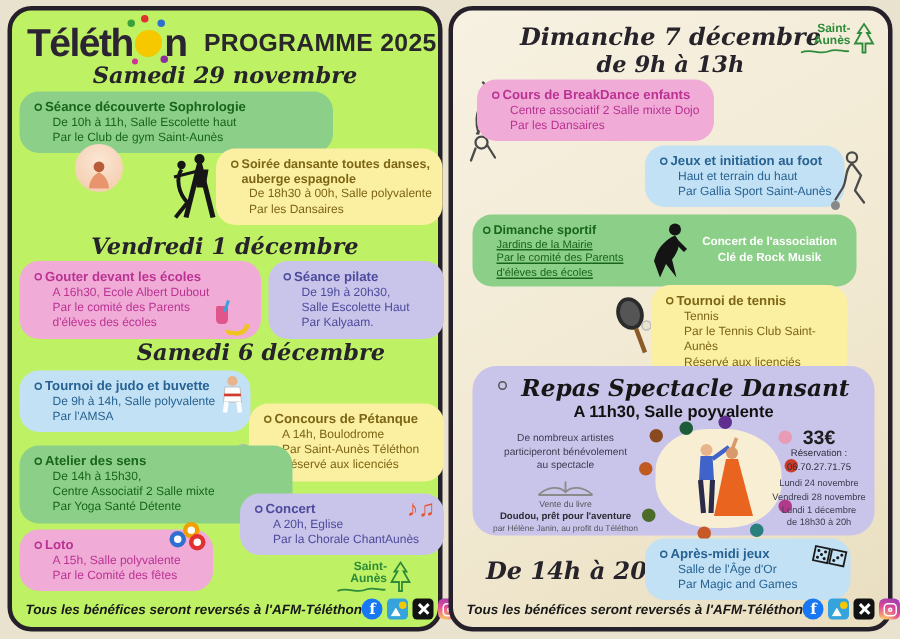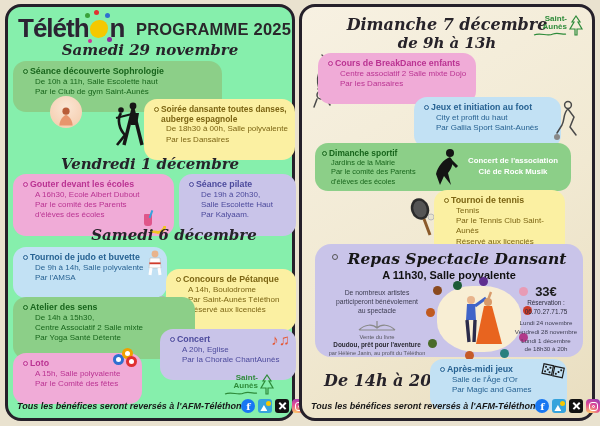--- a/index.html
+++ b/index.html
@@ -3,21 +3,21 @@
 <meta charset="utf-8">
 <style>
   html,body{margin:0;padding:0;}
   body{
     width:600px;height:426px;position:relative;overflow:hidden;
     background:#e9e2cf;
     font-family:"Liberation Sans", sans-serif;
     -webkit-font-smoothing:antialiased;
   }
   .panel{position:absolute;border:3px solid #25202a;border-radius:16px;box-sizing:border-box;}
-  #left-panel{left:5px;top:4px;width:290px;height:417px;background:#86efac;}
+  #left-panel{left:5px;top:4px;width:290px;height:417px;background:#bef264;}
   #right-panel{left:299px;top:4px;width:296px;height:417px;background:linear-gradient(150deg,#f7f1e2 0%,#f1e9d2 55%,#e9dec0 100%);}
 
   
   #telethon-logo{position:absolute;left:10px;top:6px;font-size:26px;font-weight:bold;color:#2c2433;letter-spacing:-1px;white-space:nowrap;}
   .blob-wrap{display:inline-block;position:relative;width:19px;height:19px;vertical-align:-2px;margin:0 1px;}
   .blob{position:absolute;left:0;top:0;width:18px;height:18px;background:#f5c800;border-radius:52% 46% 55% 48%;}
   .confetti{position:absolute;border-radius:50%;}
   .c1{width:5px;height:5px;background:#3aa13a;left:-5px;top:-7px;}
   .c2{width:5px;height:5px;background:#e03030;left:4px;top:-10px;}
   .c3{width:5px;height:5px;background:#2f6fd0;left:15px;top:-7px;}
@@ -29,21 +29,21 @@
   
   .day-head{position:absolute;left:0;right:0;text-align:center;font-family:"DejaVu Serif", serif;font-weight:bold;font-style:italic;color:#27232a;}
   #day1{top:34px;font-size:15px;}
   #day2{top:148px;font-size:15px;}
   #day3{top:219px;font-size:15px;padding-left:48px;}
   #rday{top:8px;font-size:16px;}
   #rtime{top:27px;font-size:15px;}
   #rafter{position:absolute;left:22px;top:364px;font-family:"DejaVu Serif", serif;font-weight:bold;font-style:italic;font-size:16px;color:#27232a;}
 
   
-  .evt{position:absolute;border-radius:13px;padding:5px 7px 15px 9px;box-sizing:border-box;}
+  .evt{position:absolute;border-radius:13px;padding:5px 7px 5px 9px;box-sizing:border-box;}
   .evt .tt{font-size:8.8px;font-weight:bold;position:relative;padding-left:8px;line-height:1.2;}
   .evt .tt::before{content:"";position:absolute;left:1px;top:3px;width:3px;height:3px;border:1px solid currentColor;border-radius:50%;}
   .evt .ln{font-size:8px;padding-left:13px;line-height:1.3;}
   .green{background:#8ccf88;color:#18651c;}
   .yellow{background:#fbf0a2;color:#7c6514;}
   .pink{background:#f0abd7;color:#ba3392;}
   .lav{background:#c9c4e9;color:#4c4a9c;}
   .blue{background:#c2e1f4;color:#276292;}
 
   
@@ -118,21 +118,21 @@
   #repas-right{position:absolute;right:5px;top:40px;width:64px;text-align:center;color:#2e2e3e;}
   #repas-price{font-size:13px;font-weight:bold;color:#1d1d1d;}
   .res-line{font-size:6.4px;line-height:1.35;}
   .date-line{font-size:6.2px;line-height:1.4;color:#3c3c50;}
   #repas-dates{margin-top:3px;}
 
   
   #sportif-box{display:flex;align-items:center;gap:2px;padding:4px 6px;}
   #sportif-left{width:106px;flex:none;}
   #sportif-left .tt{font-size:8.4px;}
-  #sportif-left .ln{font-size:7.4px;padding-left:10px;}
+  #sportif-left .ln{font-size:7.4px;padding-left:10px;text-decoration:underline;}
   #sportif-note{flex:1;text-align:center;color:#fff;font-size:7.8px;font-weight:bold;line-height:1.35;}
 
   .sketch{stroke:#4a4a4a;fill:none;stroke-width:1.5;stroke-linecap:round;}
 </style>
 </head>
 <body>
 
 <div class="panel" id="left-panel">
 
   <div id="telethon-logo">
@@ -292,23 +292,23 @@
     <circle class="sketch" cx="11" cy="44" r="4"></circle>
     <path class="sketch" d="M7 48 L4 56 M15 46 L20 54"></path>
   </svg>
 
   <div class="evt pink" style="left:16px;top:46px;width:158px;">
     <div class="tt">Cours de BreakDance enfants</div>
     <div class="ln">Centre associatif 2 Salle mixte Dojo</div>
     <div class="ln">Par les Dansaires</div>
   </div>
 
-  <div class="evt blue" style="left:112px;top:90px;width:147px;">
+  <div class="evt blue" style="left:128px;top:90px;width:133px;">
     <div class="tt">Jeux et initiation au foot</div>
-    <div class="ln">City et profit du haut</div>
+    <div class="ln">Haut et terrain du haut</div>
     <div class="ln">Par Gallia Sport Saint-Aunès</div>
   </div>
 
   <svg class="abs" style="left:250px;top:92px;" width="28" height="44" viewBox="0 0 28 44">
     <circle class="sketch" cx="16" cy="6" r="3.4"></circle>
     <path class="sketch" d="M16 10 C11 14 13 20 10 26 M16 10 L22 18 L18 28 M10 26 L5 34 M18 28 L24 36"></path>
     <circle cx="5" cy="38" r="3" fill="#888"></circle>
   </svg>
 
   <div class="evt green" id="sportif-box" style="left:13px;top:136px;width:256px;height:48px;">

